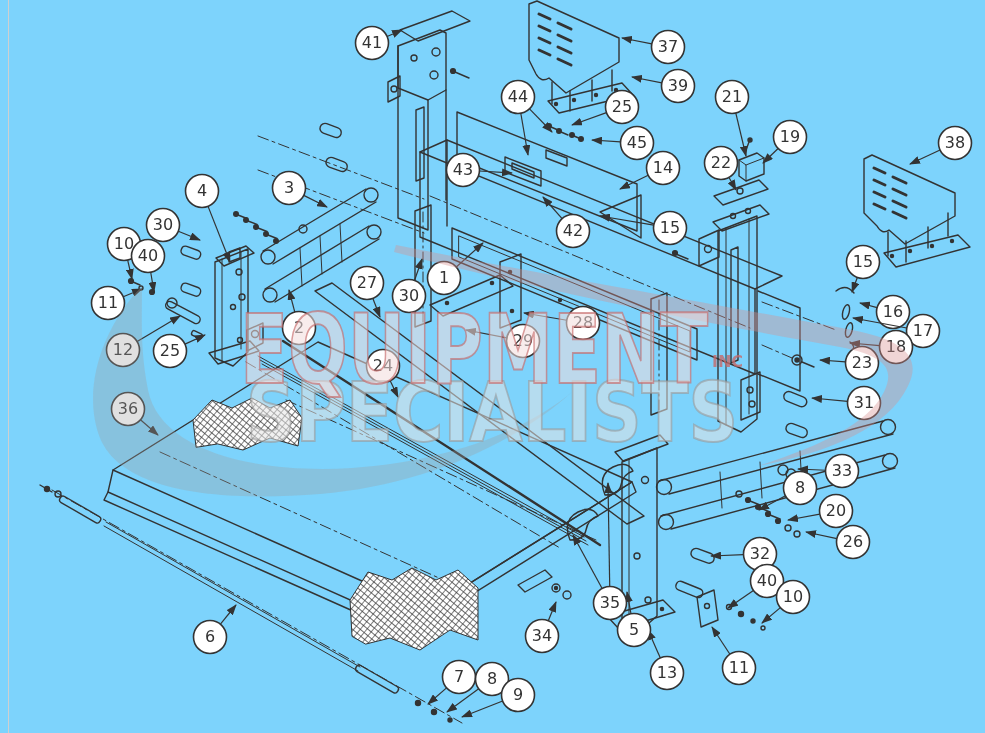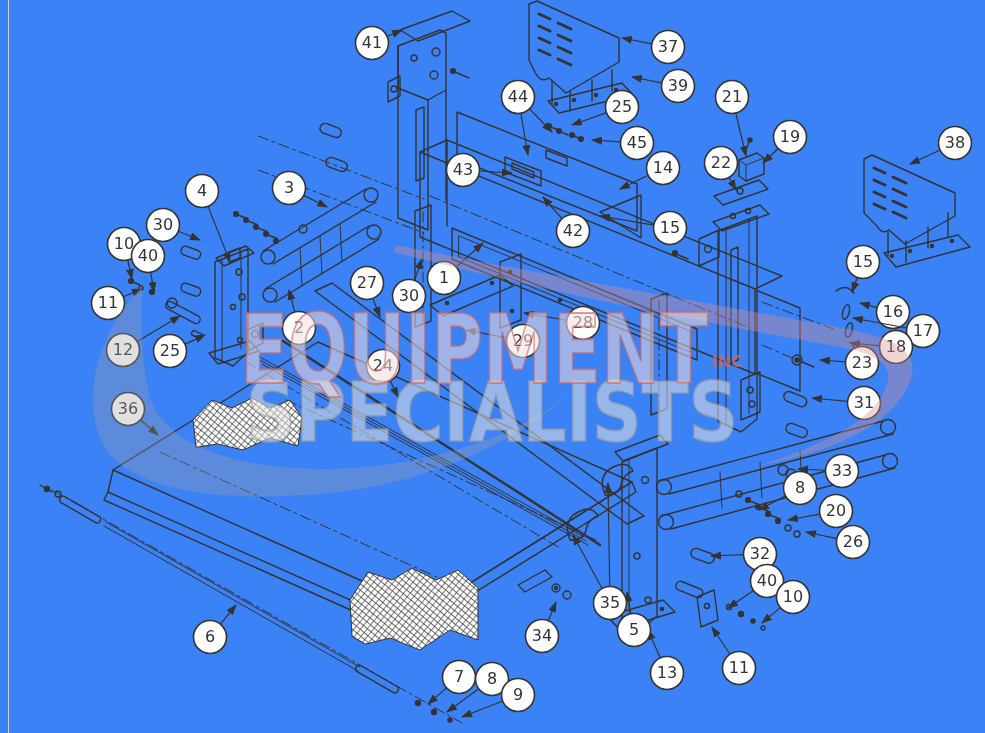--- a/index.html
+++ b/index.html
@@ -1,16 +1,16 @@
 <!DOCTYPE html>
 <html><head>
 <meta charset="utf-8">
 <style>
   html,body{margin:0;padding:0;background:#fff;}
-  .canvas{position:relative;width:985px;height:733px;background:#3b82f6;overflow:hidden;
+  .canvas{position:relative;width:985px;height:733px;background:#7dd3fc;overflow:hidden;
           font-family:"DejaVu Sans","Liberation Sans",sans-serif;}
   .left-rule{position:absolute;left:8px;top:0;width:1px;height:100%;background:#cfcfcf;}
   svg{display:block;position:absolute;left:0;top:0;}
   text{user-select:none;}
 </style>
 </head>
 <body>
 
 <div class="canvas">
   <div class="left-rule"></div>

